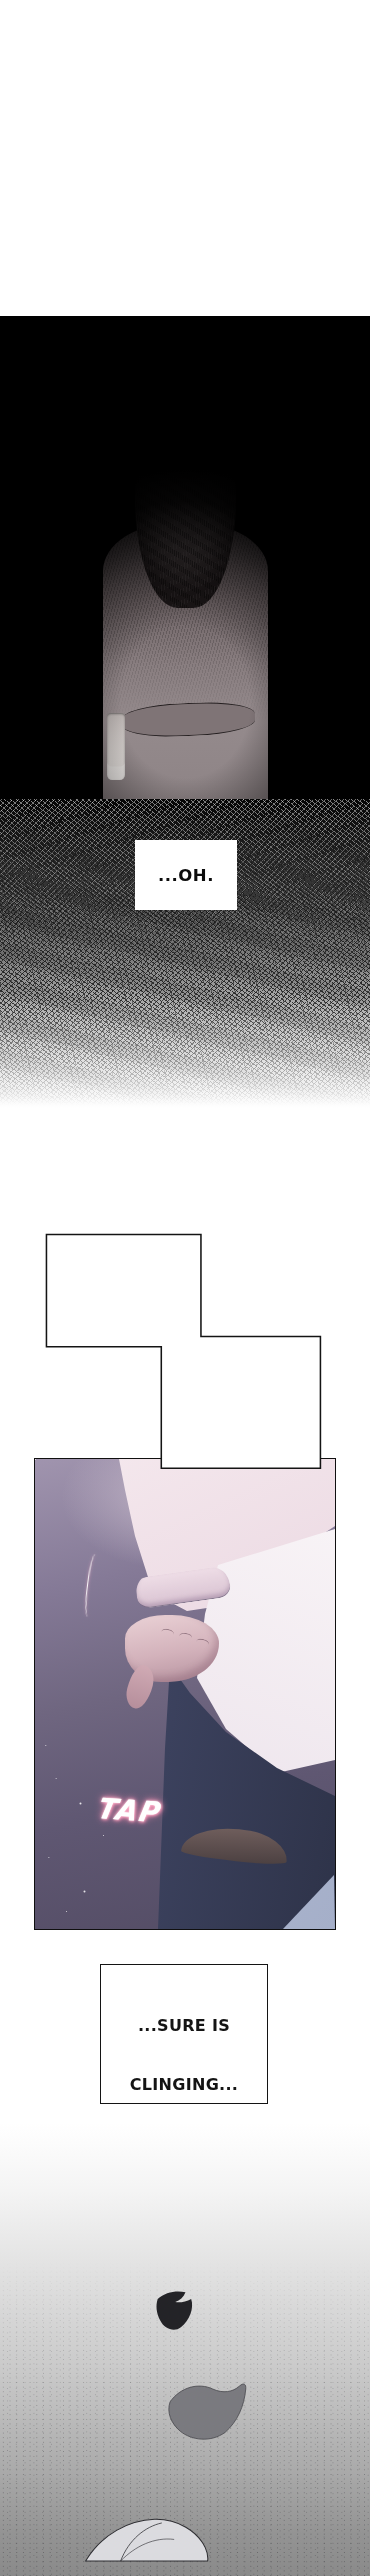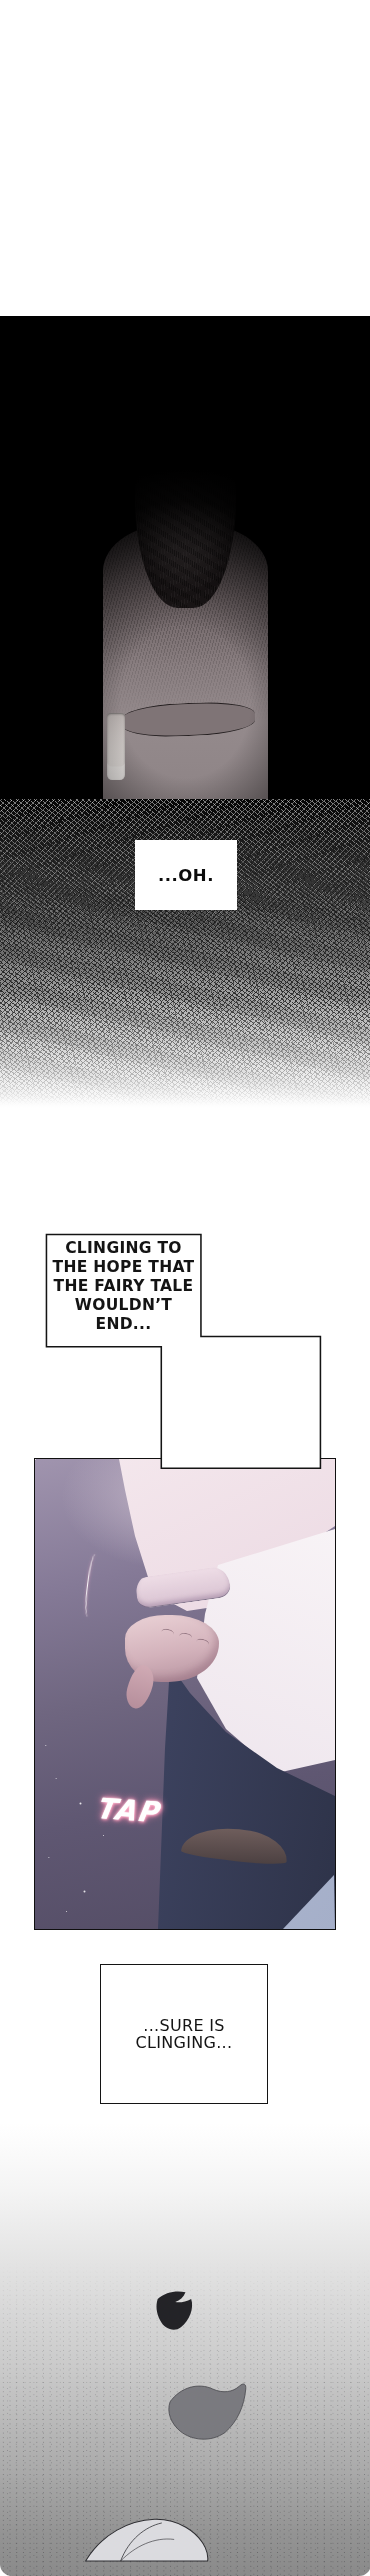--- a/index.html
+++ b/index.html
@@ -1,17 +1,17 @@
 <!DOCTYPE html>
 <html style="font-size:8.2px"><head>
 <meta charset="utf-8">
 <style>
   html,body{margin:0;padding:0;background:#ffffff;}
   #page{position:relative;width:371px;height:2576px;background:#fff;overflow:hidden;
-        font-family:"DejaVu Sans",sans-serif;margin:0 auto;border-radius:12px;}
+        font-family:"DejaVu Sans",sans-serif;margin:0 auto;}
 
   
   .panel-dark{position:absolute;left:0;top:316px;width:371px;height:483px;overflow:hidden;
     background:linear-gradient(to bottom,#241d1e 0px,#0b0909 13.4px,#000 31px);}
   .fig-hair{position:absolute;left:135px;top:107px;width:101px;height:185px;
     background:radial-gradient(ellipse 60% 50% at 50% 42%,#4c4345 0%,#3d3637 55%,#1c1718 100%);
     border-radius:50% 50% 42% 42%/40% 40% 60% 60%;z-index:3;}
   .fig-hair::after{content:"";position:absolute;inset:0;border-radius:inherit;
     background:repeating-linear-gradient(95deg,rgba(0,0,0,.35) 0 0.5px,transparent 0.5px 2.1px),
                repeating-linear-gradient(85deg,rgba(255,255,255,.05) 0 0.5px,transparent 0.5px 3.1px);}
@@ -101,21 +101,21 @@
                13.4px 398px 0 0 #fff,49px 432px 0 0.5px #fff,31px 452px 0 0 #fff,10.3px 286px 0 0 #fff;}
   .pc-tap{position:absolute;left:63px;top:336px;width:88px;
     font-size:28px;font-weight:bold;font-style:italic;color:#fff;letter-spacing:1.5px;
     transform:skewX(-8deg) rotate(4deg);
     text-shadow:0 0 1.5px #fff,0 0 4.1px #ffa9c5,0 0 8.2px #ff8fb4,1px 1px 3.1px #e87fa6;}
 
   
   .box-pointless{position:absolute;left:100px;top:1964px;width:168px;height:140px;background:#fff;
     border:1.5px solid #141414;box-sizing:border-box;display:flex;flex-direction:column;
     align-items:center;justify-content:center;z-index:4;}
-  .box-pointless .line{font-size:16px;font-weight:normal;line-height:17.5px;color:#141414;letter-spacing:0.3px;}
+  .box-pointless .line{font-size:16px;font-weight:bold;line-height:17.5px;color:#141414;letter-spacing:0.3px;margin-top:42px;}
 
   
   .grad-bottom{position:absolute;left:0;top:2123px;width:371px;height:453px;
     background:linear-gradient(to bottom,#ffffff 0%,#f4f4f4 15%,#e2e2e2 32%,#c9c9c9 55%,#ababab 76%,#949494 90%,#8a8a8a 100%);}
   .grad-speckles{position:absolute;inset:0;
     background-image:radial-gradient(circle,rgba(40,40,45,.4) 0 0.4px,transparent 0.7px),
                      radial-gradient(circle,rgba(40,40,45,.3) 0 0.4px,transparent 0.7px);
     background-size:6.7px 4.6px,8.8px 6.2px;background-position:0 0,3.1px 2.6px;
     -webkit-mask-image:linear-gradient(to bottom,transparent 0 30%,rgba(0,0,0,.5) 48%,rgba(0,0,0,.85) 70%,#000 100%);
     mask-image:linear-gradient(to bottom,transparent 0 30%,rgba(0,0,0,.5) 48%,rgba(0,0,0,.85) 70%,#000 100%);}
@@ -156,26 +156,20 @@
     <div class="kline kl2"></div>
     <div class="kline kl3"></div>
     <div class="pc-arc"></div>
     <div class="pc-specks"></div>
     <div class="pc-tap">TAP</div>
   </div>
 
   <svg class="speech-svg" width="371" height="309" viewBox="0 0 720 600">
     <path d="M90,96 L390,96 L390,294 L622,294 L622,550 L313,550 L313,314 L90,314 Z" fill="#ffffff" stroke="#141414" stroke-width="3"></path>
   </svg>
-  <div class="nar-text nar-clinging">
-    <div>CLINGING TO</div>
-    <div>THE HOPE THAT</div>
-    <div>THE FAIRY TALE</div>
-    <div>WOULDN’T END...</div>
-  </div>
 
   <div class="box-pointless">
     <div class="line">...SURE IS</div>
     <div class="line">CLINGING...</div>
   </div>
 
   <div class="grad-bottom">
     <div class="grad-speckles"></div>
   </div>
   <svg class="petals-svg" width="371" height="309" viewBox="0 0 720 600">

